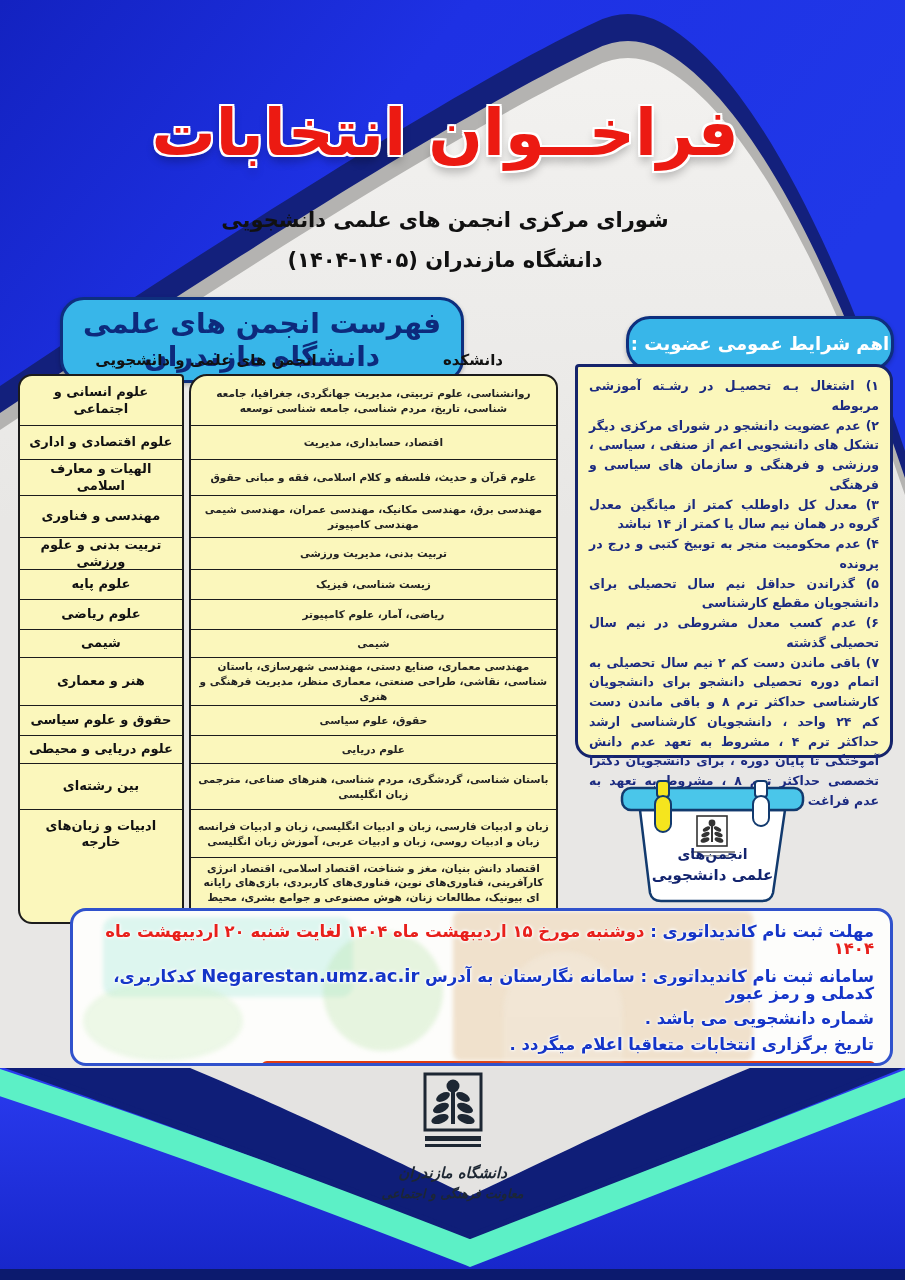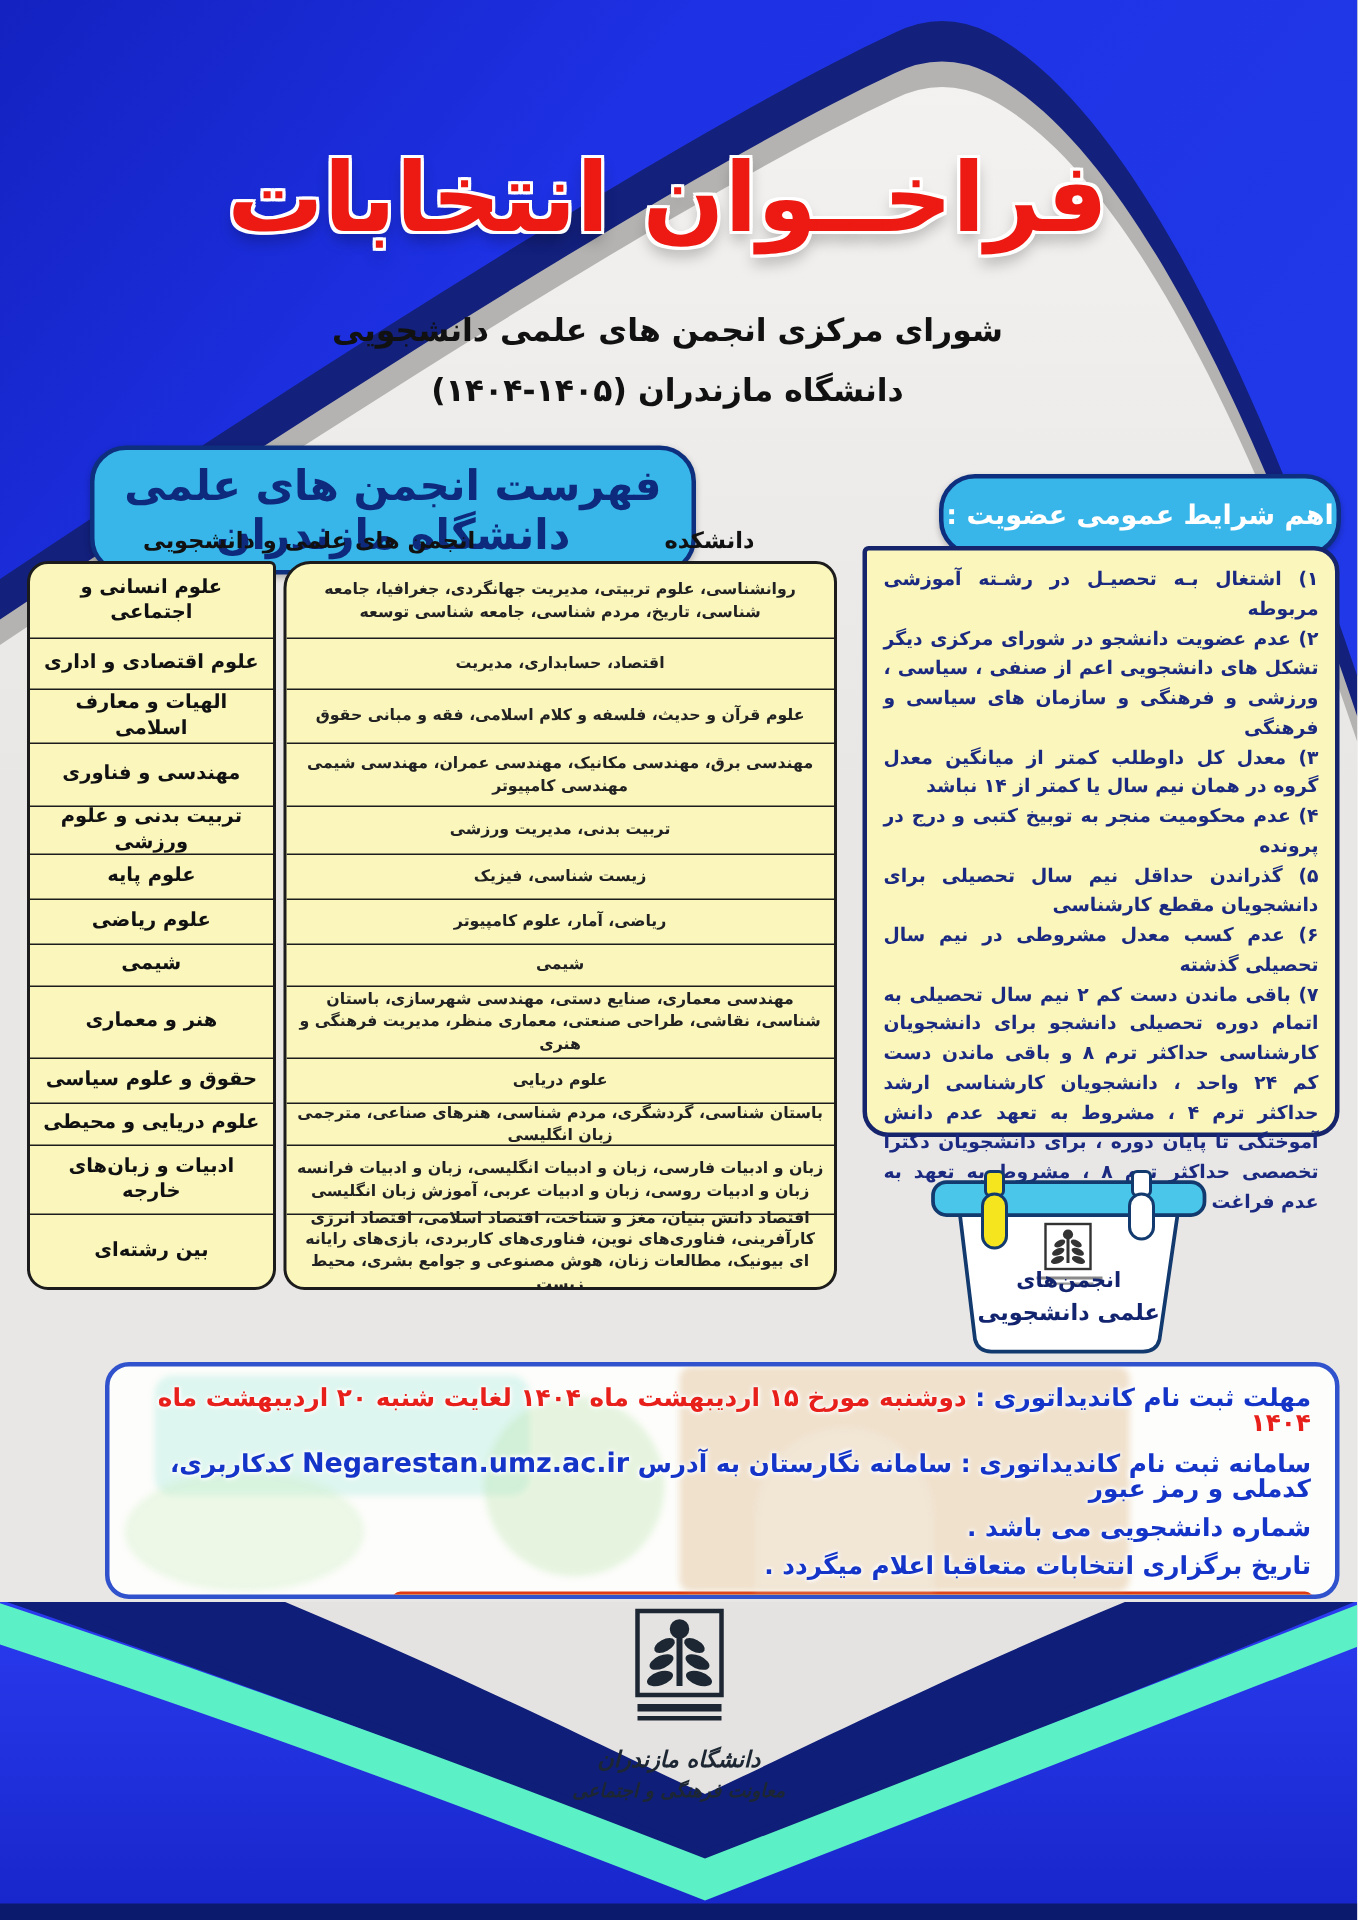--- a/index.html
+++ b/index.html
@@ -140,33 +140,34 @@
       <div class="row">علوم اقتصادی و اداری</div>
       <div class="row">الهیات و معارف اسلامی</div>
       <div class="row">مهندسی و فناوری</div>
       <div class="row">تربیت بدنی و علوم ورزشی</div>
       <div class="row">علوم پایه</div>
       <div class="row">علوم ریاضی</div>
       <div class="row">شیمی</div>
       <div class="row">هنر و معماری</div>
       <div class="row">حقوق و علوم سیاسی</div>
       <div class="row">علوم دریایی و محیطی</div>
+      <div class="row">بین رشته‌ای</div>
       <div class="row">ادبیات و زبان‌های خارجه</div>
-      <div class="row">بین رشته‌ای</div>
     </div>
     <div class="panel" id="panel-assoc">
       <div class="row">روانشناسی، علوم تربیتی، مدیریت جهانگردی، جغرافیا، جامعه شناسی، تاریخ، مردم شناسی، جامعه شناسی توسعه</div>
       <div class="row">اقتصاد، حسابداری، مدیریت</div>
       <div class="row">علوم قرآن و حدیث، فلسفه و کلام اسلامی، فقه و مبانی حقوق</div>
       <div class="row">مهندسی برق، مهندسی مکانیک، مهندسی عمران، مهندسی شیمی مهندسی کامپیوتر</div>
       <div class="row">تربیت بدنی، مدیریت ورزشی</div>
       <div class="row">زیست شناسی، فیزیک</div>
       <div class="row">ریاضی، آمار، علوم کامپیوتر</div>
       <div class="row">شیمی</div>
       <div class="row">مهندسی معماری، صنایع دستی، مهندسی شهرسازی، باستان شناسی، نقاشی، طراحی صنعتی، معماری منظر، مدیریت فرهنگی و هنری</div>
+      <div class="row">حقوق، علوم سیاسی</div>
       <div class="row">علوم دریایی</div>
       <div class="row">باستان شناسی، گردشگری، مردم شناسی، هنرهای صناعی، مترجمی زبان انگلیسی</div>
       <div class="row">زبان و ادبیات فارسی، زبان و ادبیات انگلیسی، زبان و ادبیات فرانسه زبان و ادبیات روسی، زبان و ادبیات عربی، آموزش زبان انگلیسی</div>
       <div class="row">اقتصاد دانش بنیان، مغز و شناخت، اقتصاد اسلامی، اقتصاد انرژی کارآفرینی، فناوری‌های نوین، فناوری‌های کاربردی، بازی‌های رایانه ای بیونیک، مطالعات زنان، هوش مصنوعی و جوامع بشری، محیط زیست</div>
     </div>
   </div>
 
   <div class="badge" id="cond-badge">اهم شرایط عمومی عضویت :</div>
   <div id="cond-panel">
     <div class="cond-item">۱) اشتغال بـه تحصیـل در رشـته آموزشی مربوطه</div>

